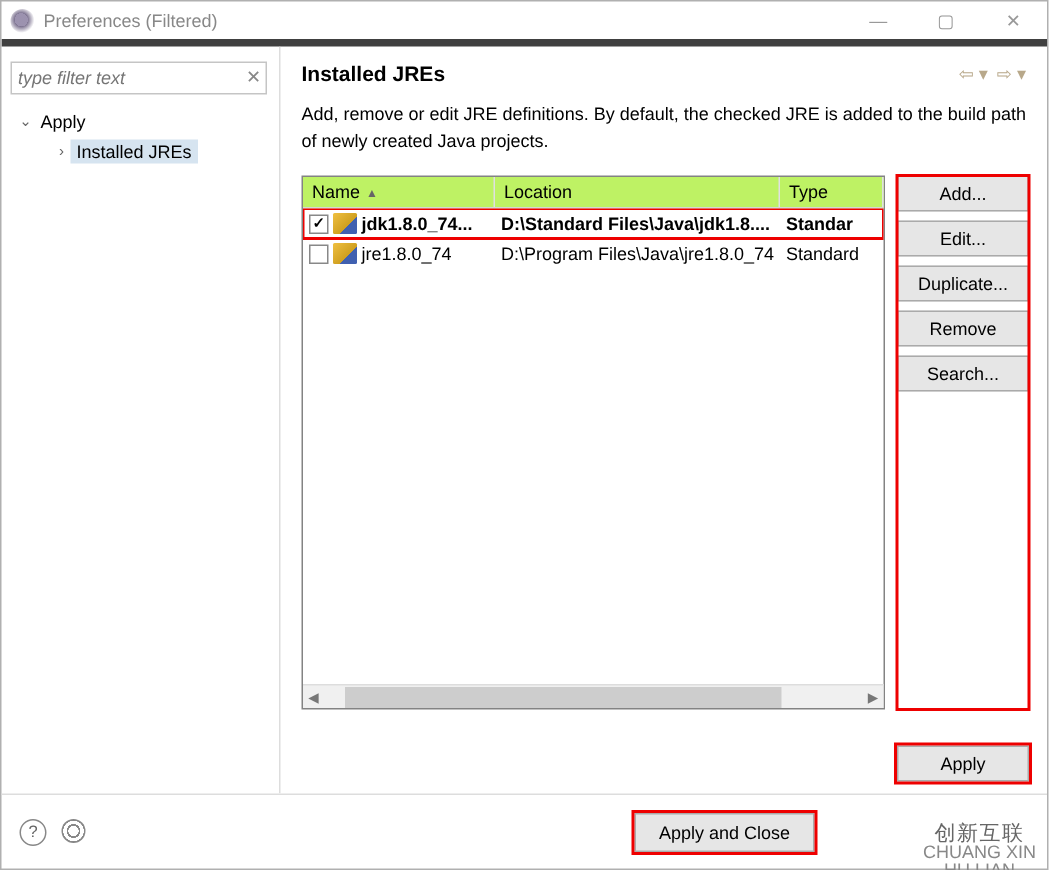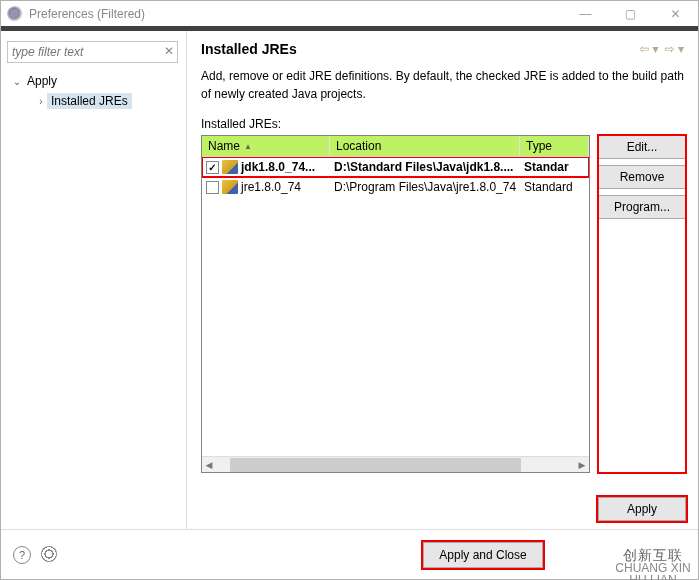--- a/index.html
+++ b/index.html
@@ -95,21 +95,20 @@
 
   <div class="content">
     <div class="content-header">
       <h1>Installed JREs</h1>
       <div class="nav-icons">
         <span>⇦ ▾</span>
         <span>⇨ ▾</span>
       </div>
     </div>
     <div class="desc">Add, remove or edit JRE definitions. By default, the checked JRE is added to the build path of newly created Java projects.</div>
-    <div class="list-label"><span>Installed JREs:</span></div>
 
     <div class="list-area">
       <div class="table-wrap">
         <div class="thead">
           <div class="th name">
               <span>Name</span>
               <span class="sort-arrow">▲</span>
             </div>
           <div class="th loc">
               <span>Location</span>
@@ -141,23 +140,25 @@
         <div class="hscroll">
           <span class="arrow">◀</span>
           <div class="track">
               <div class="thumb"></div>
             </div>
           <span class="arrow">▶</span>
         </div>
       </div>
 
       <div class="btn-col red-box">
+        <div class="btn">Add...</div>
         <div class="btn">Edit...</div>
+        <div class="btn">Duplicate...</div>
         <div class="btn">Remove</div>
-        <div class="btn">Program...</div>
+        <div class="btn">Search...</div>
       </div>
     </div>
 
     <div class="apply-row">
       <div class="btn red-box2" style="width:88px">Apply</div>
     </div>
   </div>
 </div>
 
 <div class="footer">

